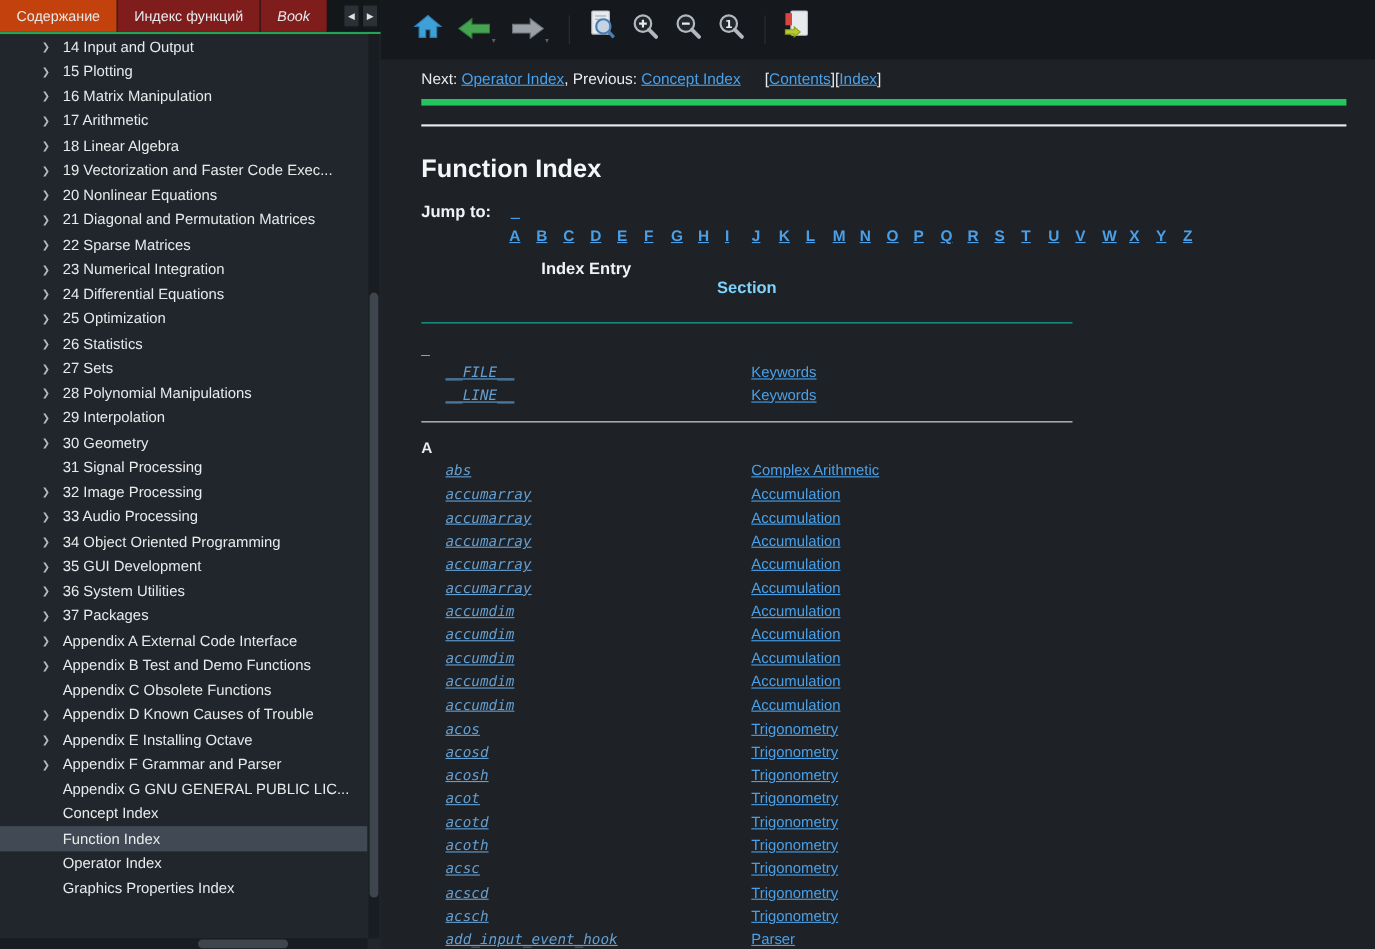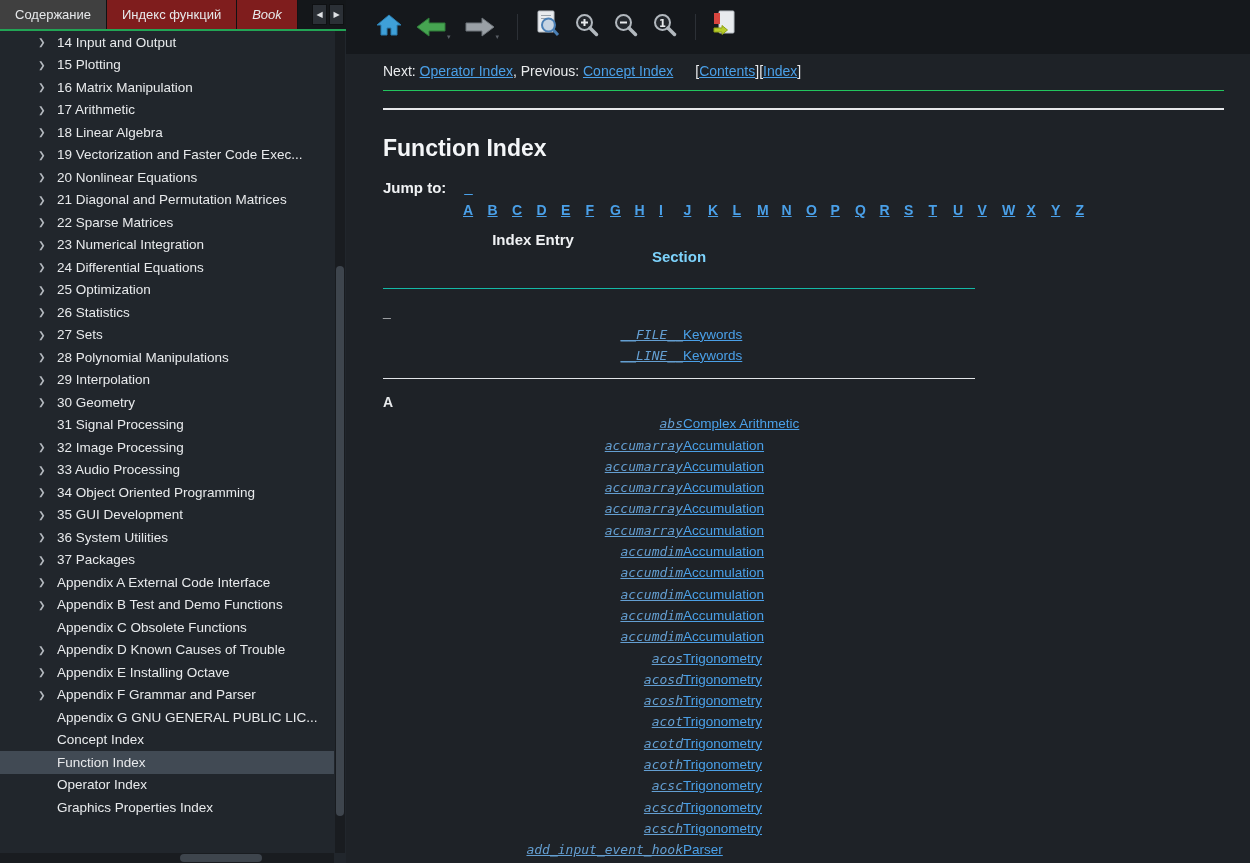--- a/index.html
+++ b/index.html
@@ -16,21 +16,21 @@
 
   
   .main { flex:1; display:flex; min-height:0; }
 
   
   .left-pane { width:346px; flex:none; position:relative; background:#21262c; }
   .tabbar { height:31px; background:#14171a; display:flex; position:relative;
     border-bottom:2px solid #22a455; }
   .tab { padding:0 15px; display:flex; align-items:center; font-size:13px; color:#e7e9eb;
     background:#7f1d1d; border-right:1px solid #101214; white-space:nowrap; }
-  .tab.active { background:#404040;justify-content:center; }
+  .tab.active { background:#c2410c;justify-content:center; }
   .tab-book { overflow:hidden; max-width:62px;font-style:italic; }
   .tab-scrolls { position:absolute; right:2px; top:4px; display:flex; gap:2px; }
   .ts-btn { width:15px; height:21px; background:#2b3036; color:#dfe2e5; font-size:8px;
     display:flex; align-items:center; justify-content:center; border:1px solid #0f1113; }
 
   .tree { position:absolute; top:31px; left:0; right:12px; bottom:10px; overflow:hidden; }
   .tree-row { height:22.5px; display:flex; align-items:center; padding-left:38px;
     font-size:13.5px; color:#e8eaec; white-space:nowrap; }
   .tree-row.selected { background:#414a54; }
   .chev { width:19px; flex:none; font-size:9px; color:#b4b9bf; }
@@ -44,38 +44,38 @@
   .right-pane { flex:1; min-width:0; display:flex; flex-direction:column; background:#1e2227; }
   .toolbar { height:54px; flex:none; background:#15181c; display:flex; align-items:center; padding-left:26px; }
   .tool { height:36px; display:flex; align-items:flex-end; justify-content:center;
     margin-right:6px; padding:0 4px 4px; position:relative; }
   .tool .dd { font-size:7px; color:#5a5f65; margin-left:1px; align-self:flex-end; }
   .tb-sep { width:1px; height:26px; background:#2c3036; margin:0 12px 0 8px; align-self:center; }
 
   .content { flex:1; min-height:0; padding:0 26px 0 37px; overflow:hidden; color:#e9ebed; }
   a { cursor:pointer; }
   .link { color:#4aa0e8; text-decoration:underline; }
-  .nav-line { padding:9px 0 11px; font-size:14px; border-bottom:1px solid #22c55e; white-space:pre-wrap; }
+  .nav-line { padding:9px 0 11px; font-size:14px; border-bottom:6px solid #22c55e; white-space:pre-wrap; }
   .bracket-group { margin-left:22px; }
   .page-hr { height:2px; background:#e6e8ea; margin-top:17px; }
   .page-title { font-size:23px; font-weight:bold; color:#f4f6f8; margin-top:25px; }
   .jump-line { margin-top:17px; font-size:15px; color:#f0f2f4; font-weight:bold; }
   .jump-underscore { margin-left:18px; font-weight:bold; color:#4aa0e8; text-decoration:underline; }
   .letters-row { margin-top:5px; margin-left:80px; }
   .letter-link { display:inline-block; width:24.5px; font-weight:bold; font-size:14px;
     color:#4aa0e8; text-decoration:underline; }
 
   .index-table { width:592px; margin-top:12px; }
   .thead { display:flex; padding-bottom:23px; border-bottom:1px solid #14b8a6;flex-direction:column; }
   .th1 { width:300px; text-align:center; font-weight:bold; font-size:15px; color:#f0f2f4; }
   .th2 { flex:1; text-align:center; font-weight:bold; font-size:15px; color:#7dd3fc; }
   .sec-heading { margin-top:13px; font-weight:bold; font-size:14px; color:#e8eaec; height:21px; line-height:21px; }
   .sec-rule { border-bottom:1px solid #e2e5e8; margin-top:12px; }
   .entry-row { display:flex; height:21.3px; align-items:center; }
-  .ecol1 { width:300px; padding-left:22px;text-align:right; }
+  .ecol1 { width:300px; padding-left:22px; }
   .fn-link { font-family:"DejaVu Sans Mono", monospace; font-style:italic; font-size:13px;
     color:#649fd2; text-decoration:underline; white-space:nowrap; }
   .sec-link { font-size:13.5px; color:#4aa0e8; text-decoration:underline; }
 </style>
 </head>
 <body>
 
 <div class="window">
 
 

